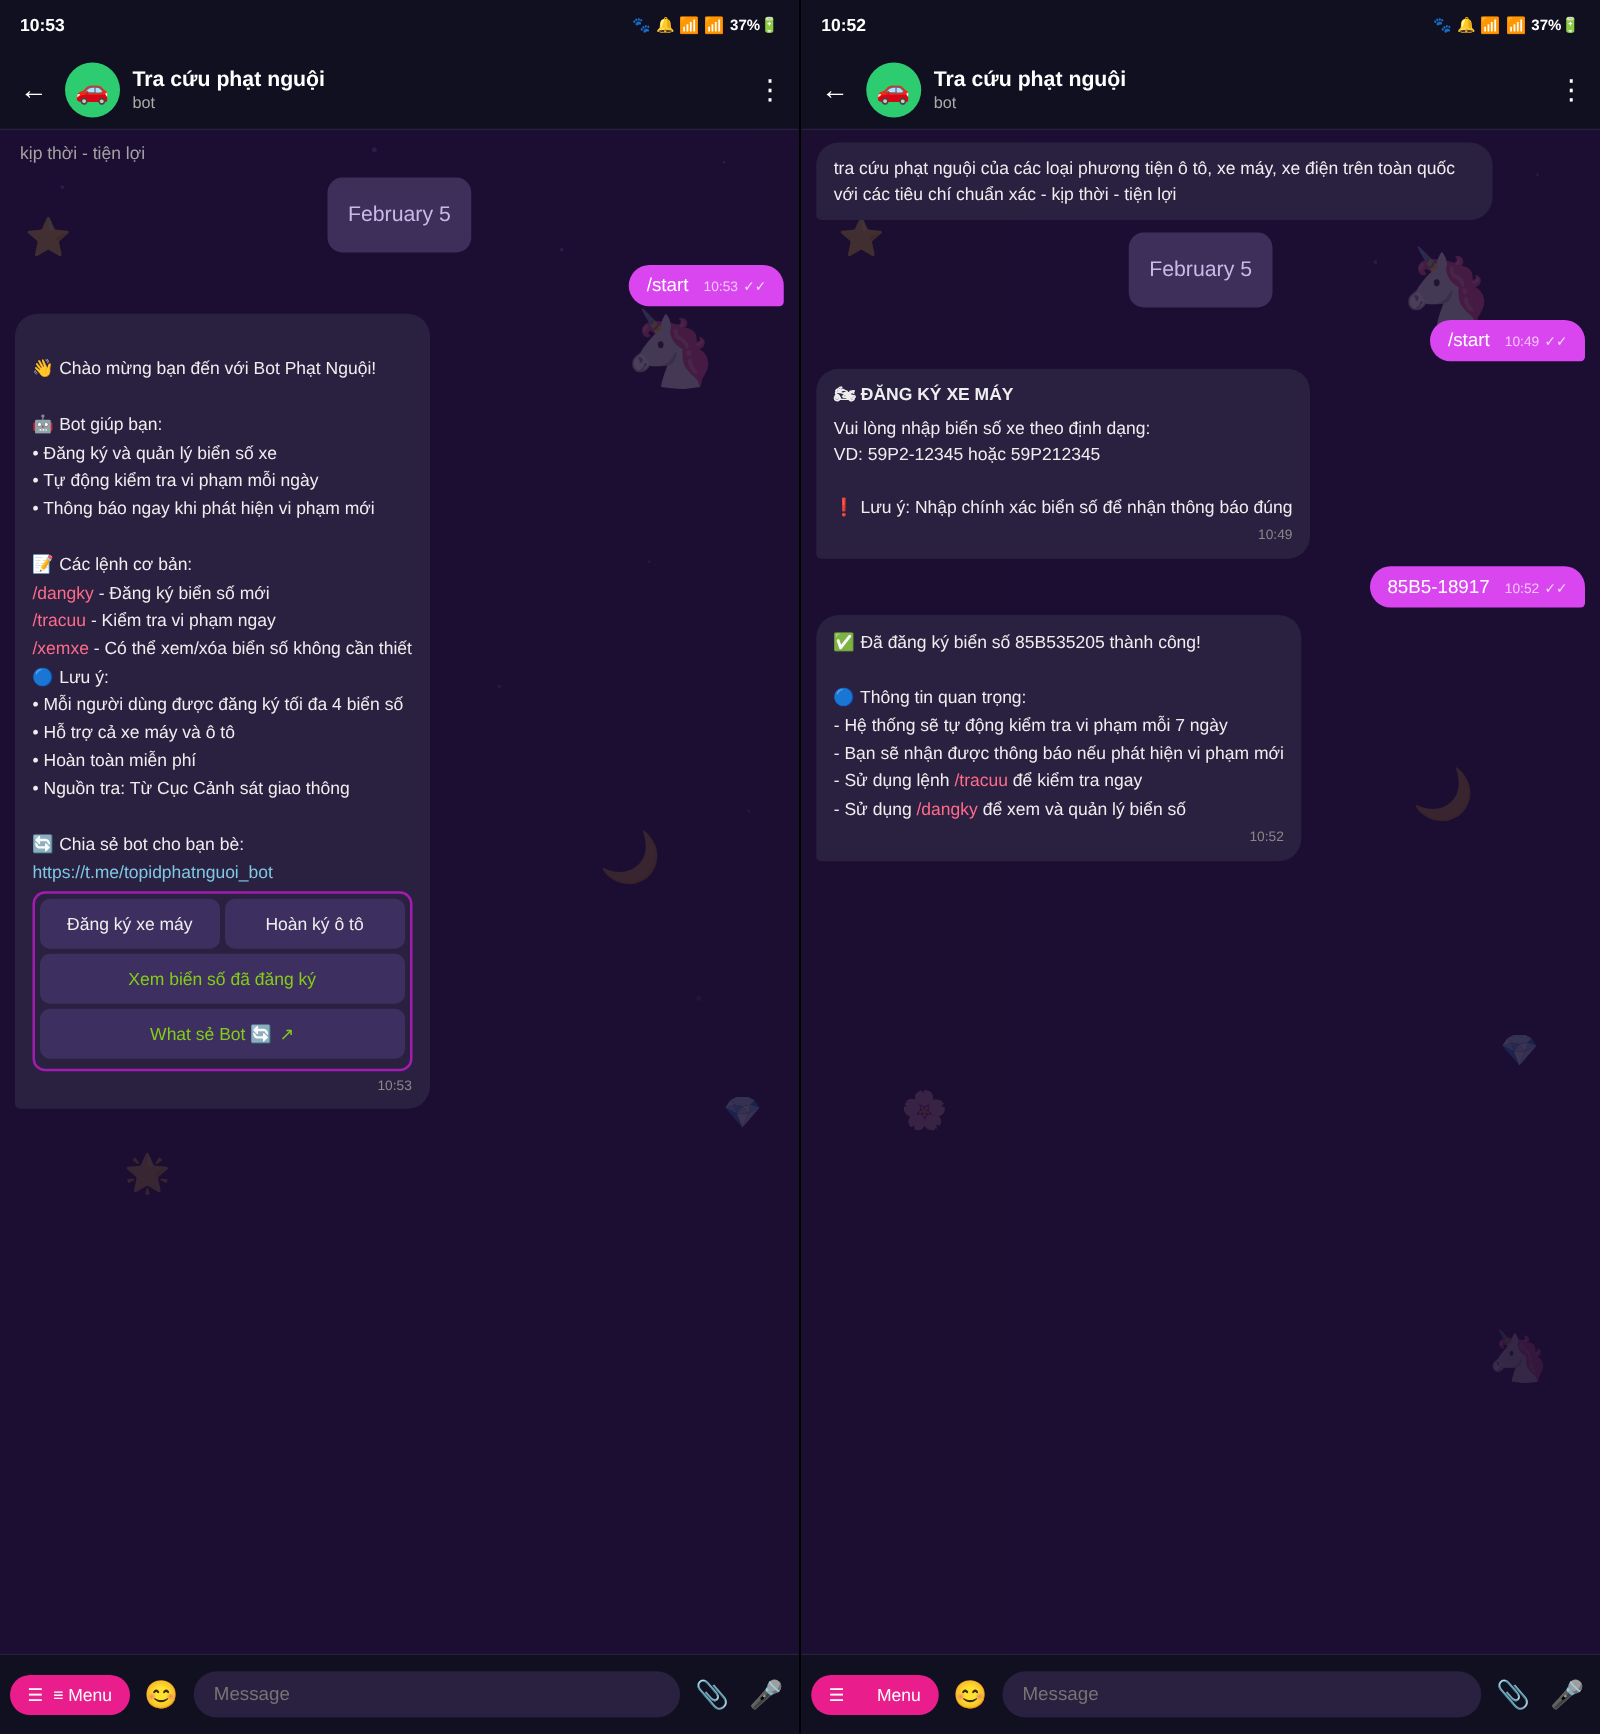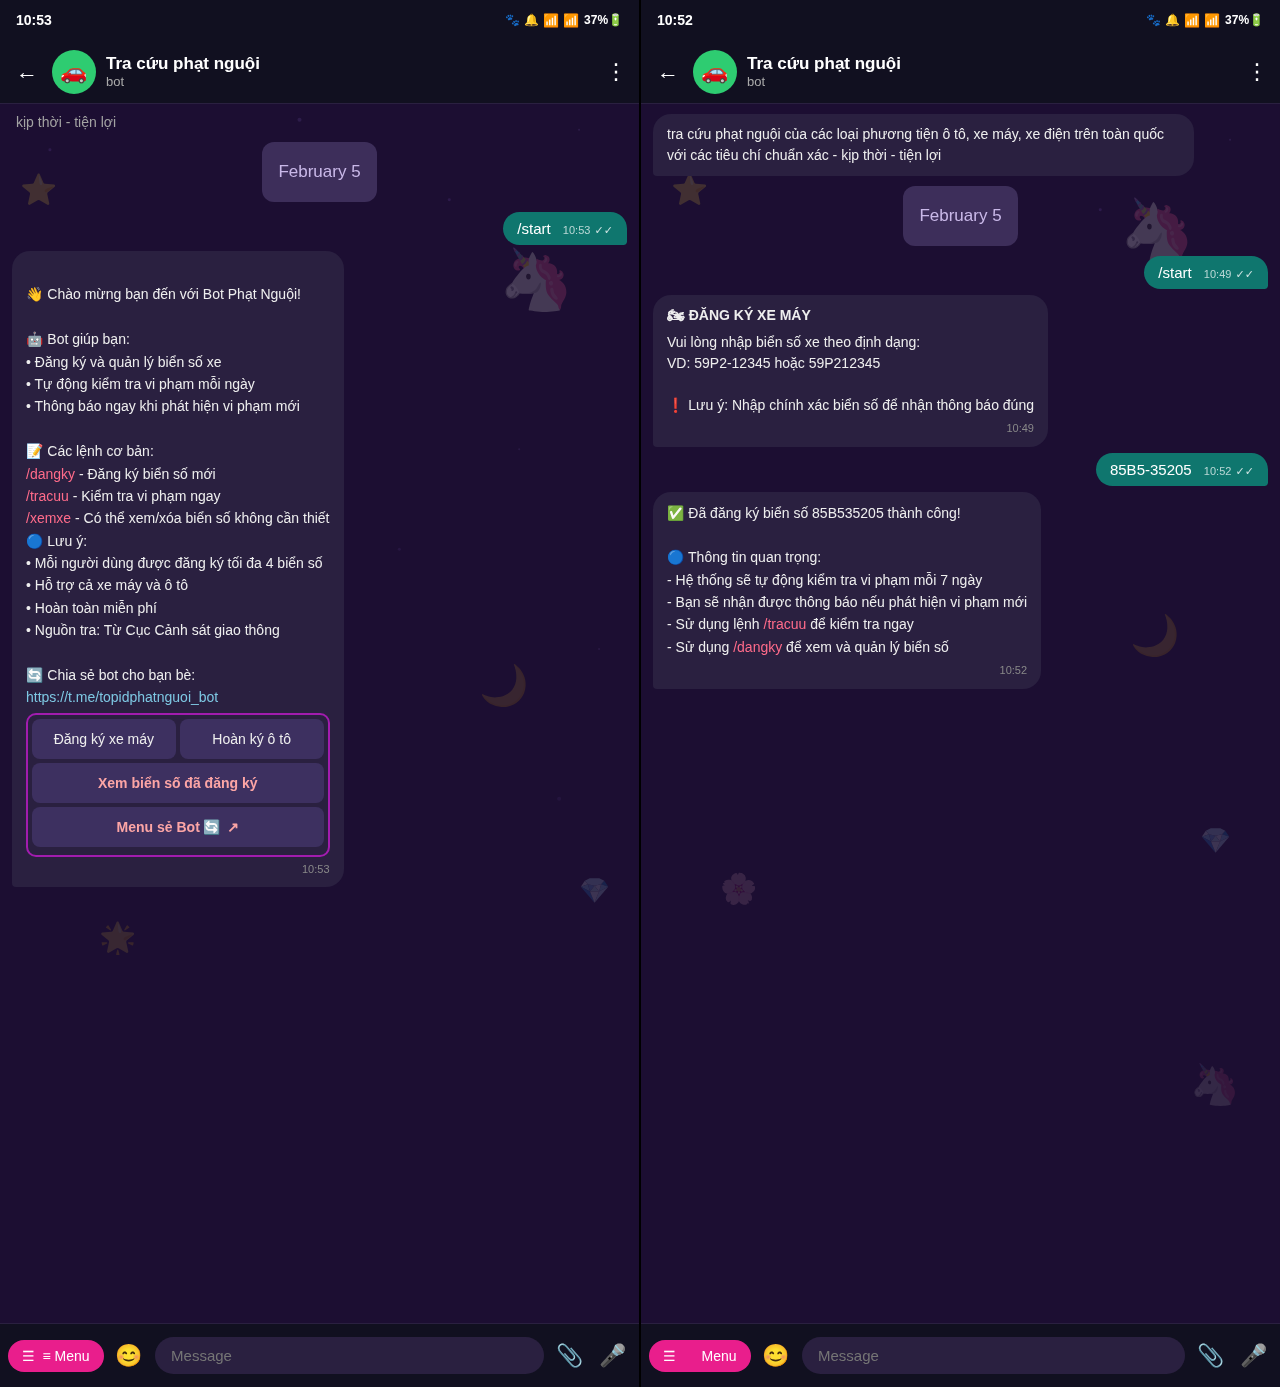--- a/index.html
+++ b/index.html
@@ -133,21 +133,21 @@
       color: #c9b8e8;
       font-size: 17px;
       padding: 20px 16px;
       border-radius: 12px;
       margin: 4px 0;
     }
 
     
     .msg-sent {
       align-self: flex-end;
-      background: #0f766e;
+      background: #d946ef;
       color: white;
       border-radius: 18px 18px 4px 18px;
       padding: 8px 14px;
       max-width: 80%;
       font-size: 15px;
       position: relative;
     }
 
     .msg-sent .msg-time {
       font-size: 11px;
@@ -210,28 +210,28 @@
       padding: 12px 8px;
       font-size: 14px;
       cursor: pointer;
       text-align: center;
       font-weight: 500;
     }
 
     .bot-btn-full {
       width: 100%;
       background: #3d3060;
-      color: #fca5a5;
+      color: #84cc16;
       border: none;
       border-radius: 8px;
       padding: 12px 8px;
       font-size: 14px;
       cursor: pointer;
       text-align: center;
-      font-weight: 700;
+      font-weight: 400;
       margin-bottom: 4px;
       display: flex;
       align-items: center;
       justify-content: center;
       gap: 6px;
     }
 
     
     .bottom-bar {
       position: relative;
@@ -388,21 +388,21 @@
 <a href="#">https://t.me/topidphatnguoi_bot</a>
       </div>
 
       <div class="bot-buttons">
         <div class="btn-row">
           <button class="bot-btn">Đăng ký xe máy</button>
           <button class="bot-btn">Hoàn ký ô tô</button>
         </div>
         <button class="bot-btn-full">Xem biển số đã đăng ký</button>
         <button class="bot-btn-full">
-          <span>Menu sẻ Bot 🔄</span>
+          <span>What sẻ Bot 🔄</span>
           <span style="font-size:14px;">↗</span>
         </button>
       </div>
       <div class="msg-time-recv">10:53</div>
     </div>
   </div>
 
   <div class="bottom-bar">
     <button class="menu-btn">
       <span>☰</span>
@@ -475,21 +475,21 @@
       <span class="tick">✓✓</span>
     </div>
 
     <div class="msg-recv">
       <div style="font-weight:700; margin-bottom:6px;">🏍 ĐĂNG KÝ XE MÁY</div>
       <div>Vui lòng nhập biển số xe theo định dạng:<br>VD: 59P2-12345 hoặc 59P212345<br><br>❗ Lưu ý: Nhập chính xác biển số để nhận thông báo đúng</div>
       <div class="msg-time-recv">10:49</div>
     </div>
 
     <div class="msg-sent">
-      <span>85B5-35205</span>
+      <span>85B5-18917</span>
       <span class="msg-time">10:52</span>
       <span class="tick">✓✓</span>
     </div>
 
     <div class="msg-recv">
       <div style="white-space:pre-line; line-height:1.6;">✅ Đã đăng ký biển số 85B535205 thành công!
 
 🔵 Thông tin quan trọng:
 - Hệ thống sẽ tự động kiểm tra vi phạm mỗi 7 ngày
 - Bạn sẽ nhận được thông báo nếu phát hiện vi phạm mới

